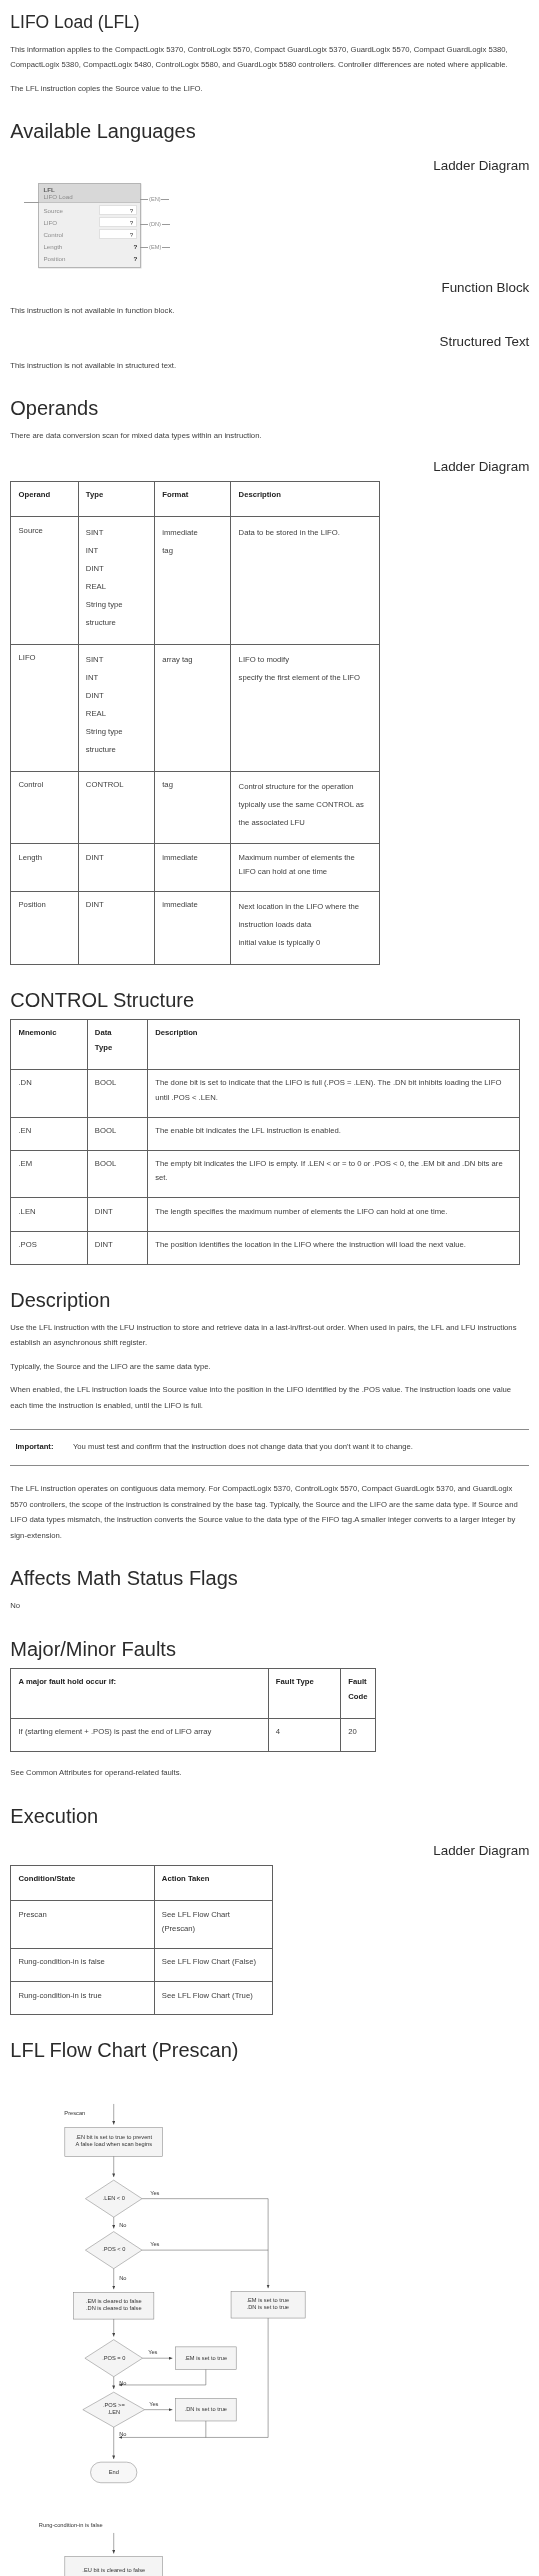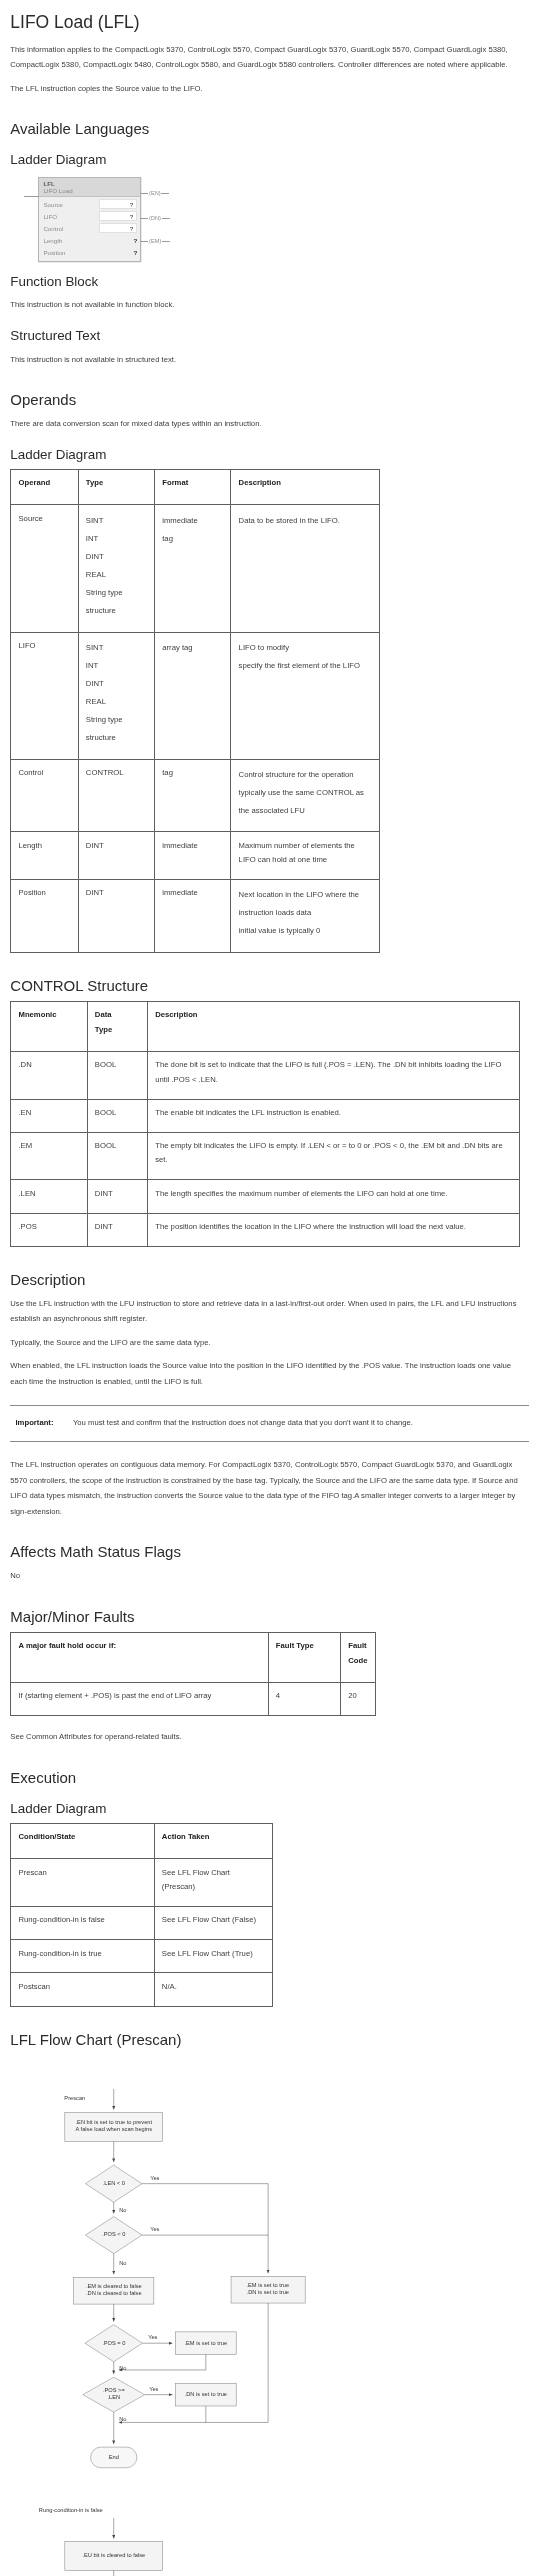--- a/index.html
+++ b/index.html
@@ -1,20 +1,20 @@
 <!DOCTYPE html>
 <html style="font-size:8.2px"><head>
 <meta charset="utf-8">
 <style>
   html,body{margin:0;padding:0;background:#ffffff;color:#3d3d3d;
     font-family:"Liberation Sans","DejaVu Sans",sans-serif;}
   .page{width:519px;padding:3.1px 10.3px 31px 10.3px;}
   h1{font-size:17.5px;font-weight:400;color:#2b2b2b;margin:9.3px 0 5.2px 0;}
-  h2{font-size:15px;font-weight:400;color:#2b2b2b;margin:24px 0 4.1px 0;}
-  h3{font-size:13.4px;font-weight:400;color:#2b2b2b;margin:15.5px 0 4.1px 0;}
+  h2{font-size:20px;font-weight:400;color:#2b2b2b;margin:24px 0 4.1px 0;}
+  h3{font-size:13.4px;font-weight:400;color:#2b2b2b;margin:15.5px 0 4.1px 0;text-align:right;}
   p{font-size:7.7px;line-height:2.0;margin:8.2px 0;}
   .pre{white-space:pre-line;}
   .roomy{line-height:2.35;}
 
   
   table{border-collapse:collapse;font-size:7.7px;color:#3d3d3d;margin:7.2px 0 13.4px 0;}
   th,td{border:0.5px solid #5f5f5f;text-align:left;vertical-align:top;
     padding:6.2px 7.2px 11.3px 7.2px;line-height:1.9;}
   th{font-weight:bold;color:#222;padding-bottom:13.4px;}
   table{border:0.5px solid #2f2f2f;border-bottom:1.5px solid #111;}
@@ -269,24 +269,20 @@
       <td>Prescan</td>
       <td>See LFL Flow Chart (Prescan)</td>
     </tr>
     <tr>
       <td>Rung-condition-in is false</td>
       <td>See LFL Flow Chart (False)</td>
     </tr>
     <tr>
       <td>Rung-condition-in is true</td>
       <td>See LFL Flow Chart (True)</td>
-    </tr>
-    <tr>
-      <td>Postscan</td>
-      <td>N/A.</td>
     </tr>
   </tbody>
     </table>
 
   <h2>LFL Flow Chart (Prescan)</h2>
 
   <div class="fc" style="width:371px;height:422px;">
     <svg width="371" height="422" viewBox="0 0 720 820">
       <defs>
         <marker id="ar1" markerWidth="8" markerHeight="7" refX="7" refY="3" orient="auto">

